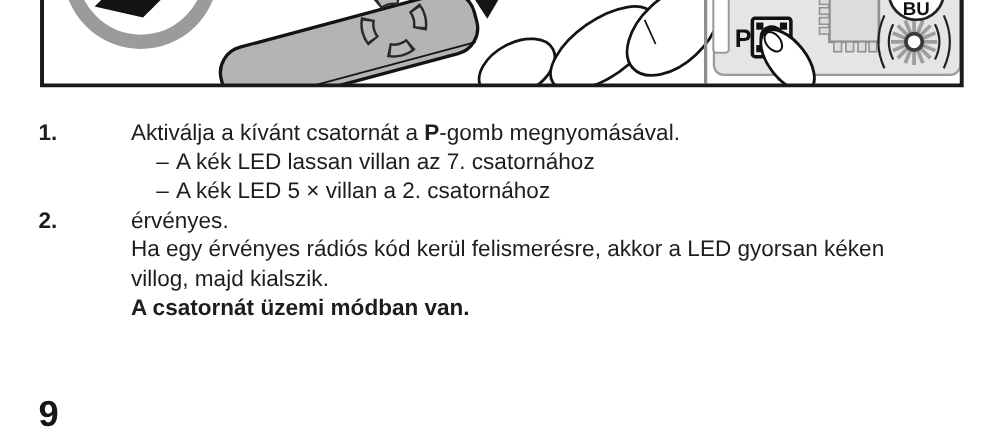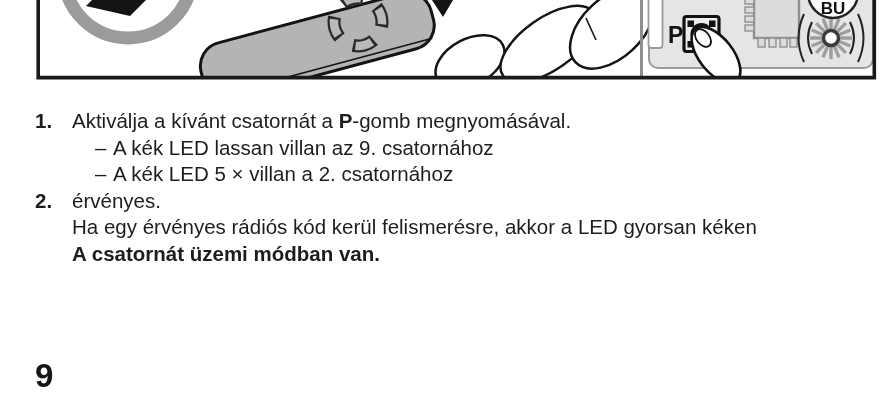--- a/index.html
+++ b/index.html
@@ -8,21 +8,21 @@
     font-family:"Liberation Sans", sans-serif; color:#1d1d1d; overflow:hidden;
   }
   .figure-svg { position:absolute; top:0; left:0; display:block; }
 
   .steps {
     position:absolute; left:35px; top:108px; width:850px;
     font-size:20.5px; line-height:26.55px;
   }
   .step { display:flex; }
   .step-marker { width:37px; flex:none; font-weight:bold; }
-  .step-body { flex:1; min-width:0; }
+  .step-body { flex:1; min-width:0;margin-left:47px; }
   .ln { white-space:nowrap; }
   .b { font-weight:bold; }
   .bullet { display:flex; margin-left:23px; white-space:nowrap; }
   .bullet-dash { width:18px; flex:none; }
 
   .heading {
     position:absolute; left:35px; top:357px; display:flex;
     font-size:33px; font-weight:bold; letter-spacing:.2px; color:#161616;
   }
   .heading-num { width:93px; flex:none; }
@@ -135,34 +135,35 @@
   </svg>
 
   <div class="steps">
 
     <div class="step">
       <span class="step-marker">1.</span>
       <div class="step-body">
         <div class="ln"><span>Aktiválja a kívánt csatornát a </span><span class="b">P</span><span>-gomb megnyomásával.</span></div>
         <div class="bullet">
           <span class="bullet-dash">–</span>
-          <span>A kék LED lassan villan az 9. csatornához</span>
+          <span>A kék LED lassan villan az 7. csatornához</span>
         </div>
         <div class="bullet">
           <span class="bullet-dash">–</span>
           <span>A kék LED 5 × villan a 2. csatornához</span>
         </div>
       </div>
     </div>
 
     <div class="step">
       <span class="step-marker">2.</span>
       <div class="step-body">
         <div class="ln">érvényes.</div>
         <div class="ln">Ha egy érvényes rádiós kód kerül felismerésre, akkor a LED gyorsan kéken</div>
+        <div class="ln">villog, majd kialszik.</div>
         <div class="ln b">A csatornát üzemi módban van.</div>
       </div>
     </div>
 
   </div>
 
   <div class="heading">
     <span class="heading-num">9</span>
   </div>
 

